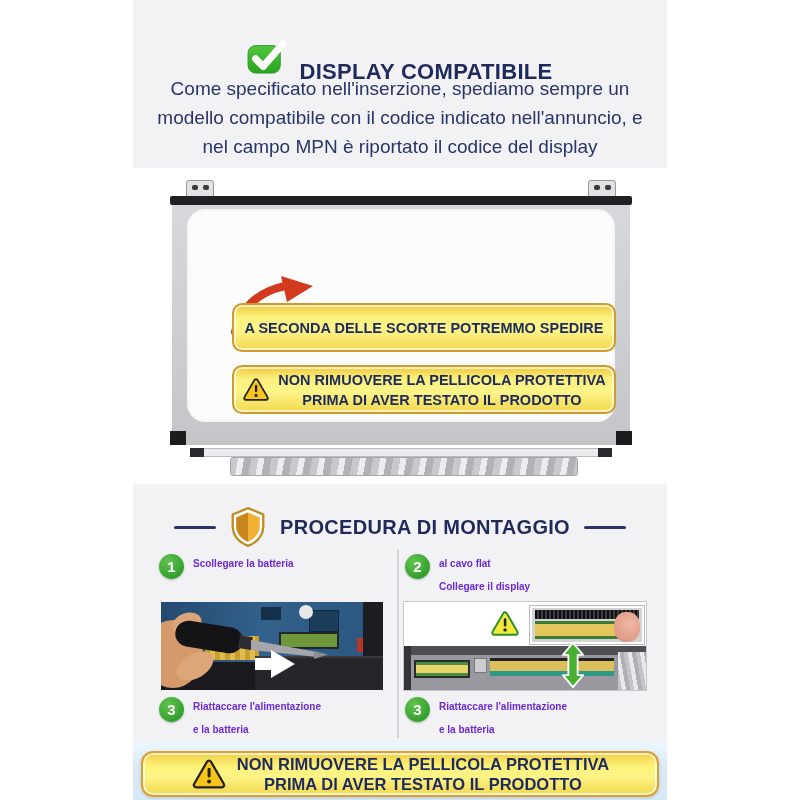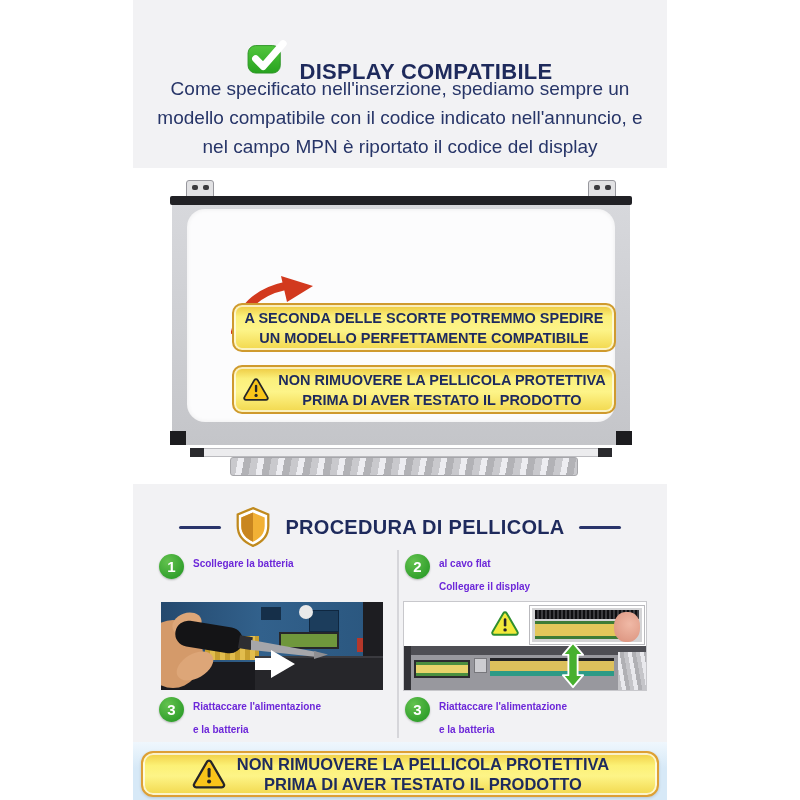--- a/index.html
+++ b/index.html
@@ -166,21 +166,20 @@
       <div class="foil"></div>
 
       <svg class="red-arrow" viewBox="0 0 92 58">
         <path d="M10 56 C 14 34, 32 16, 60 10" fill="none" stroke="#d2391e" stroke-width="8" stroke-linecap="round"></path>
         <polygon points="56,0 88,10 62,26" fill="#d2391e"></polygon>
       </svg>
 
       <div class="wlabel stock">
         <div>
           <div>A SECONDA DELLE SCORTE POTREMMO SPEDIRE</div>
-          <div>UN MODELLO PERFETTAMENTE COMPATIBILE</div>
         </div>
       </div>
 
       <div class="wlabel film">
         <svg class="tri-sm" viewBox="0 0 40 36">
           <path d="M17.8 4.2 a2.6 2.6 0 0 1 4.4 0 L36.6 29 a2.6 2.6 0 0 1 -2.2 4 H5.6 a2.6 2.6 0 0 1 -2.2 -4 Z" fill="#f9c51a" stroke="#242428" stroke-width="2.6" stroke-linejoin="round"></path>
           <rect x="18.4" y="11" width="3.4" height="11" rx="1.7" fill="#242428"></rect>
           <circle cx="20.1" cy="26.5" r="2.3" fill="#242428"></circle>
         </svg>
         <div>
@@ -190,21 +189,21 @@
       </div>
     </div>
 
     <div class="proc-header">
       <div class="hline"></div>
       <svg class="shield" viewBox="0 0 40 46">
         <path d="M20 2 L37 9 V22 C37 33 30 40 20 44 C10 40 3 33 3 22 V9 Z" fill="#ffffff" stroke="#c08a1e" stroke-width="2.5"></path>
         <path d="M20 7 L33 12.5 V22 C33 30.5 27.5 36 20 39.5 C12.5 36 7 30.5 7 22 V12.5 Z" fill="#f2b135"></path>
         <path d="M20 7 L7 12.5 V22 C7 30.5 12.5 36 20 39.5 Z" fill="#c9861f"></path>
       </svg>
-      <div class="proc-title">PROCEDURA DI PELLICOLA</div>
+      <div class="proc-title">PROCEDURA DI MONTAGGIO</div>
       <div class="hline"></div>
     </div>
 
     <div class="vdivider"></div>
 
     <div class="step s1">
       <div class="badge">1</div>
       <div class="step-text">
         <div>Scollegare la batteria</div>
       </div>

